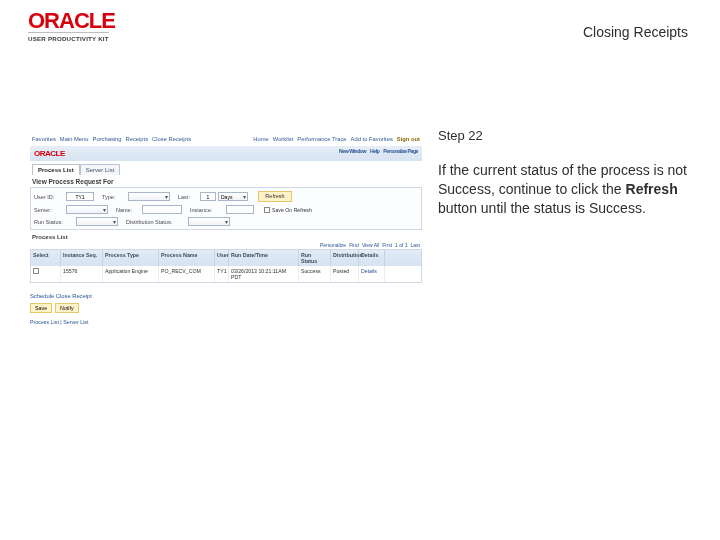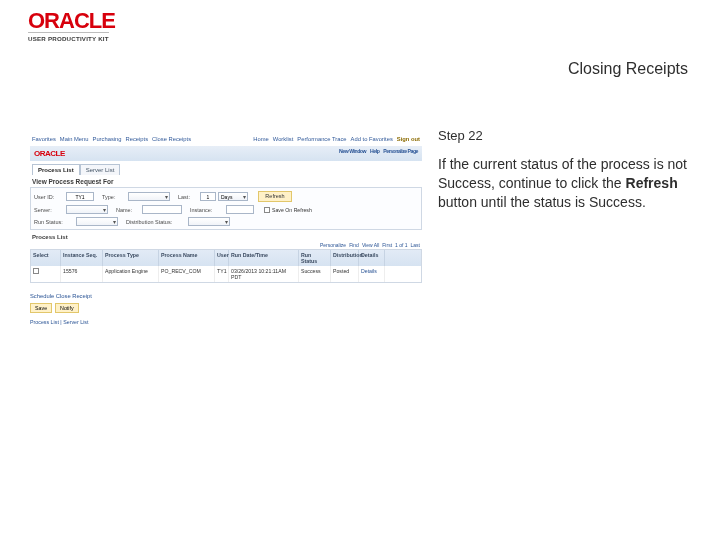--- a/index.html
+++ b/index.html
@@ -2,21 +2,21 @@
 <html><head>
 <meta charset="utf-8">
 <style>
   * { box-sizing: border-box; margin: 0; padding: 0; }
   body { width: 720px; height: 540px; background: #fff; font-family: Arial, Helvetica, sans-serif; position: relative; }
 
   
   .hdr { position: absolute; top: 8px; left: 0; right: 0; height: 42px; }
   .logo { position: absolute; left: 28px; top: 0; font-size: 22px; font-weight: bold; color: #d7000c; letter-spacing: -1px; }
   .logo-sub { position: absolute; left: 28px; top: 24px; font-size: 6.2px; font-weight: bold; color: #3b3b3b; border-top: 1px solid #bdbdbd; padding-top: 2px; letter-spacing: .2px; }
-  .page-title { position: absolute; right: 32px; top: 16px; font-size: 16px; color: #2e2e2e; margin-top: 36px; }
+  .page-title { position: absolute; right: 32px; top: 16px; font-size: 14px; color: #2e2e2e; }
 
   
   .shot { position: absolute; left: 30px; top: 132px; width: 392px; }
   .ps-hdr { height: 14px; display: flex; justify-content: space-between; align-items: center; padding: 0 2px; }
   .ps-hdr-l { display: flex; gap: 4px; }
   .ps-hdr-l span { font-size: 5.8px; color: #325a9a; }
   .ps-hdr-r { display: flex; gap: 4px; }
   .ps-hdr-r span { font-size: 5.8px; color: #325a9a; }
   .ps-hdr-r span:last-child { color:#8a6a00; font-weight:bold; }
   .ps-brand-row { height: 15px; background: linear-gradient(#e7eef7,#d6e3f1); display:flex; align-items:center; padding-left:4px; position: relative; }
@@ -46,21 +46,21 @@
   .grid-row { display:flex; font-size:5.2px; color:#333; }
   .grid-row div { padding:2px 2px; border-right:1px solid #eee; }
   .c1{width:30px}.c2{width:42px}.c3{width:56px}.c4{width:14px}.c5{width:70px}.c6{width:32px}.c7{width:28px}.c8{width:26px}
 
   .schedule { font-size:5.8px; color:#2a5495; margin-top:10px; }
   .schedule-row { display:flex; align-items:center; gap:3px; margin-top:4px; }
   .sbtn { height:10px; padding:0 4px; background:#fff1c8; border:1px solid #e2c76b; font-size:5.3px; line-height:8px; }
 
   
   .instr { position: absolute; left: 438px; top: 128px; width: 250px; }
-  .step-title { font-size: 13px; color: #2e2e2e; margin-bottom: 12px; }
+  .step-title { font-size: 13px; color: #2e2e2e; margin-bottom: 18px; }
   .step-body { font-size: 14px; color: #2e2e2e; line-height: 1.35; }
   .step-body b { font-weight: bold; }
 </style>
 </head>
 <body>
 
 <div class="hdr">
   <div class="logo">ORACLE</div>
   <div class="logo-sub">USER PRODUCTIVITY KIT</div>
   <div class="page-title">Closing Receipts</div>

